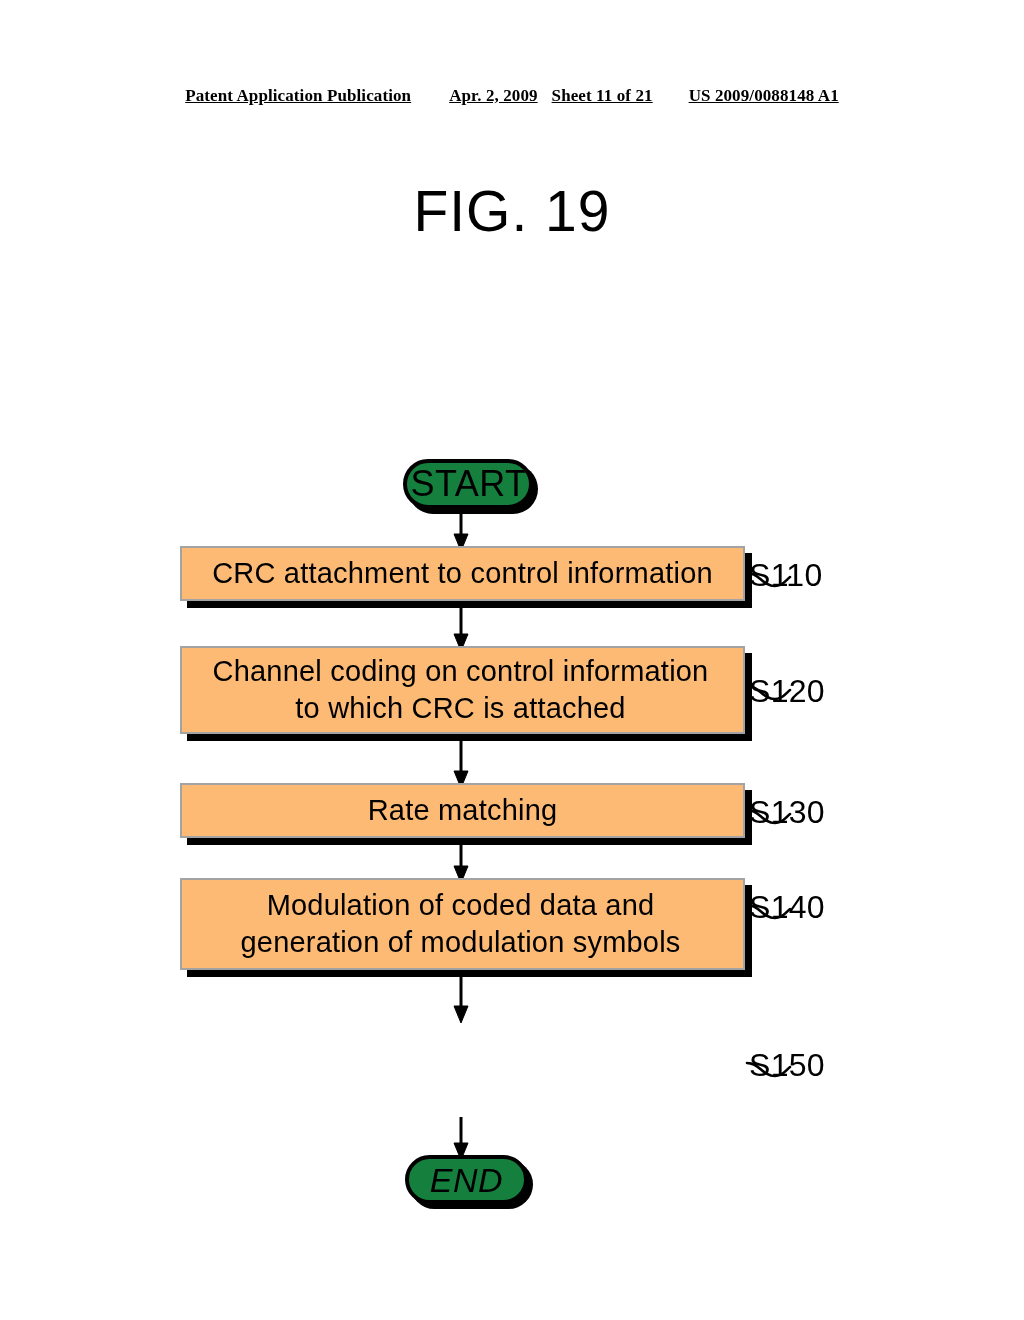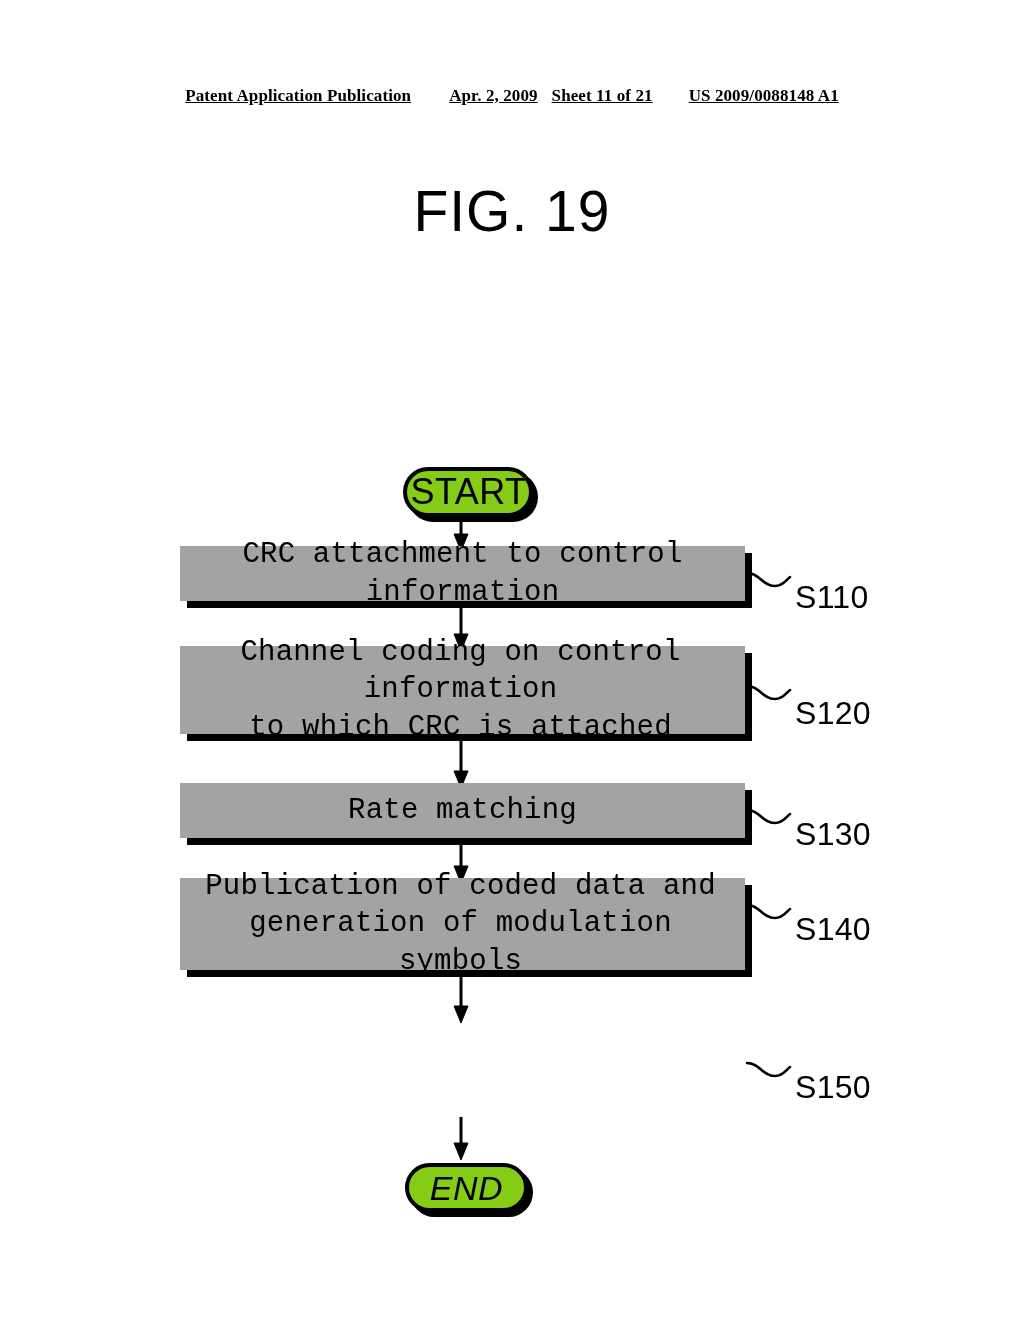--- a/index.html
+++ b/index.html
@@ -41,74 +41,71 @@
   #flow{
     position:absolute;
     top:0;left:0;width:1024px;height:1320px;
   }
 
   
   .terminator{
     position:absolute;
     border:4px solid #000;
     border-radius:999px;
-    background:#84cc16;
+    background:#15803d;
     box-shadow:5px 5px 0 0 #000;
     display:flex;align-items:center;justify-content:center;
     overflow:hidden;
-    margin-top:8px;
   }
   .terminator span{
     font-size:35px;
     letter-spacing:.5px;
     line-height:1;
     white-space:nowrap;
   }
   #node-start{left:403px;top:459px;width:122px;height:42px;}
   #node-start span{font-size:36px;transform:translateX(1px);}
   #node-end{left:405px;top:1155px;width:115px;height:41px;font-style:italic;}
   #node-end span{font-size:34px;}
 
   
   .proc{
     position:absolute;
     left:180px;
     width:565px;
     border:2px solid #a3a3a3;
-    background:#a3a3a3;
+    background:#fdba74;
     box-shadow:7px 7px 0 0 #000;
     display:flex;align-items:center;justify-content:center;
     box-sizing:border-box;
-    font-family:Liberation Mono, monospace;
   }
   .proc .ptext{
     text-align:center;
     font-size:29px;
     line-height:1.28;
     letter-spacing:.2px;
     white-space:pre-line;
   }
   #proc-s110{top:546px;height:55px;}
   #proc-s120{top:646px;height:88px;}
   #proc-s130{top:783px;height:55px;}
   #proc-s140{top:878px;height:92px;}
   #proc-s150{top:1018px;height:92px;}
   #proc-s150 .ptext{transform:translateX(-18px);}
   #proc-s140 .ptext{transform:translateX(-2px);}
   #proc-s120 .ptext{transform:translateX(-2px);}
 
   
   .steplabel{
     position:absolute;
-    left:795px;
+    left:749px;
     font-size:32px;
     letter-spacing:.3px;
     line-height:1;
     white-space:nowrap;
-    margin-top:22px;
   }
   #label-s110{top:559px;}
   #label-s120{top:675px;}
   #label-s130{top:796px;}
   #label-s140{top:891px;}
   #label-s150{top:1049px;}
 
   
   #wires{
     position:absolute;top:0;left:0;
@@ -166,21 +163,21 @@
     <div class="ptext">CRC attachment to control information</div>
   </div>
   <div class="proc" id="proc-s120">
     <div class="ptext">Channel coding on control information
 to which CRC is attached</div>
   </div>
   <div class="proc" id="proc-s130">
     <div class="ptext">Rate matching</div>
   </div>
   <div class="proc" id="proc-s140">
-    <div class="ptext">Publication of coded data and
+    <div class="ptext">Modulation of coded data and
 generation of modulation symbols</div>
   </div>
 
   <div class="steplabel" id="label-s110">S110</div>
   <div class="steplabel" id="label-s120">S120</div>
   <div class="steplabel" id="label-s130">S130</div>
   <div class="steplabel" id="label-s140">S140</div>
   <div class="steplabel" id="label-s150">S150</div>
 
   <div class="terminator" id="node-end">

